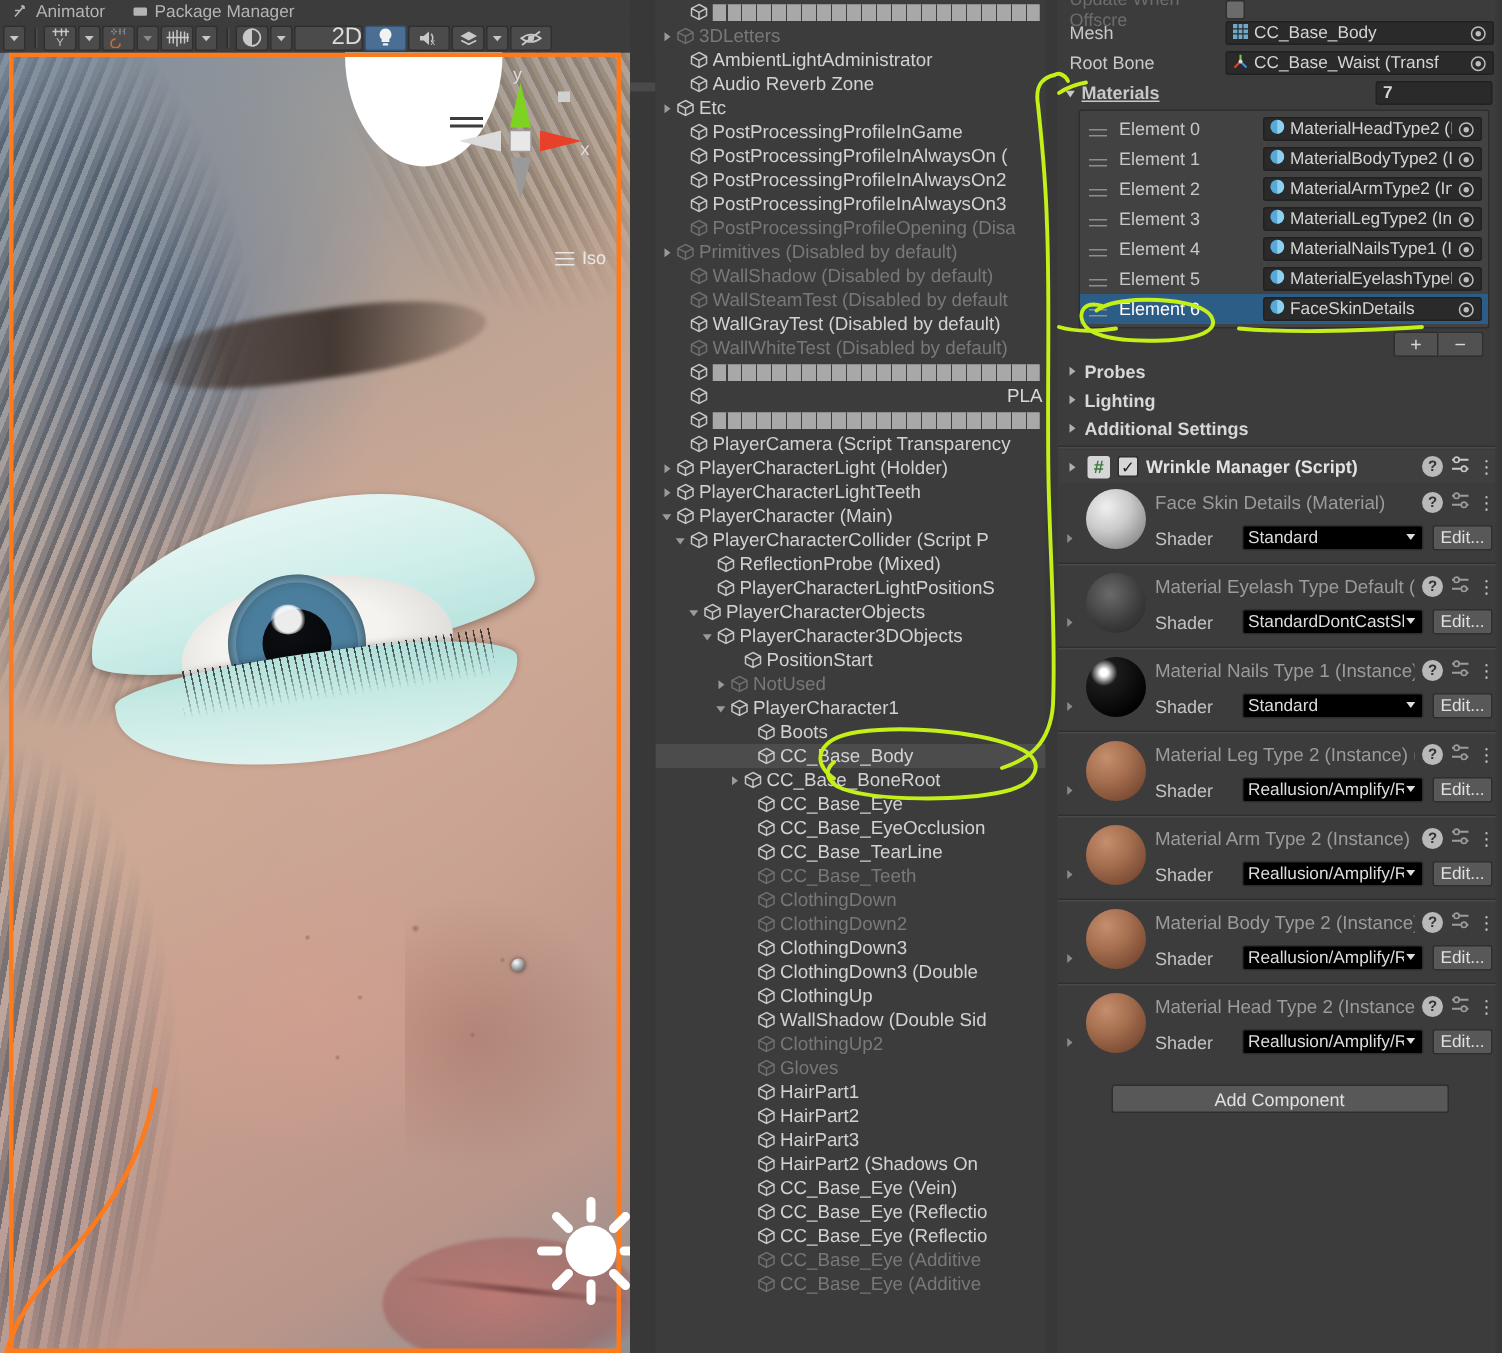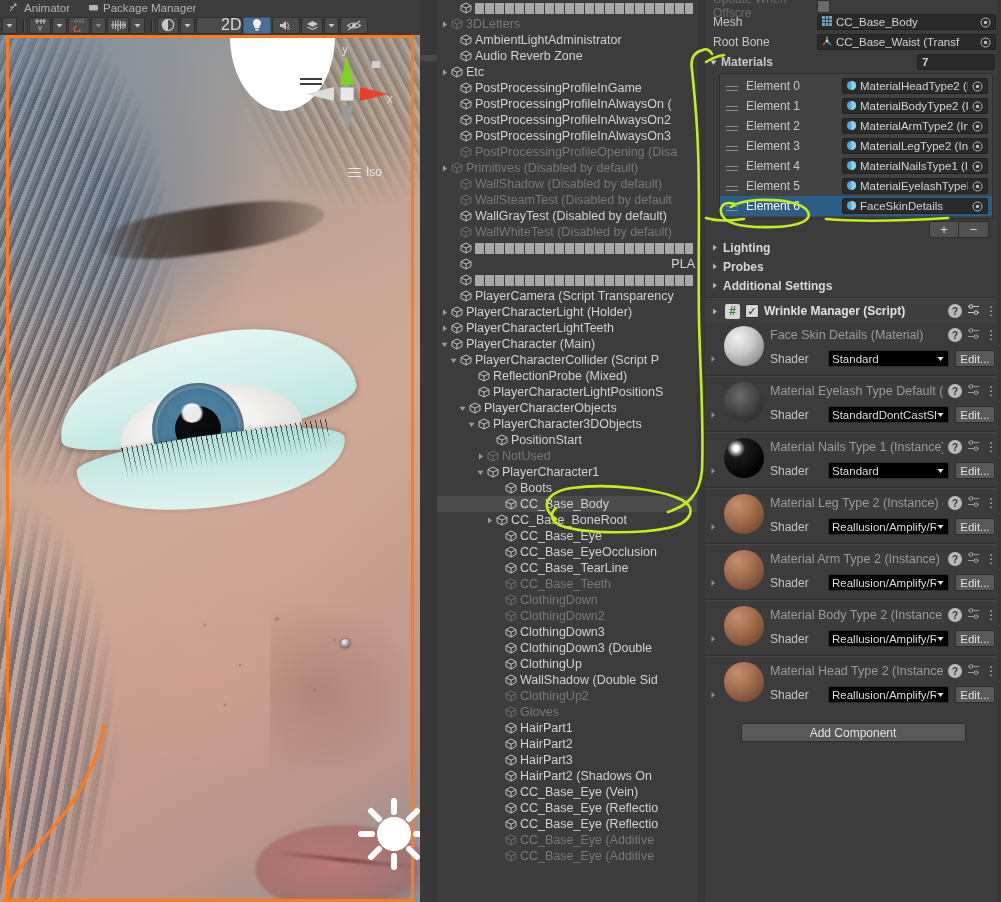--- a/index.html
+++ b/index.html
@@ -144,21 +144,21 @@
   }
   .scene-outline{
     position:absolute; left:6px; top:0px; width:408px; height:867px;
     border:3px solid #ff7a1a; pointer-events:none;
   }
   .scene-outline-curve{
     position:absolute; left:0; top:690px; width:150px; height:180px; pointer-events:none;
   }
   
   .gizmo{ position:absolute; right:26px; top:12px; width:96px; height:110px; }
-  .iso-label{ position:absolute; right:38px; top:130px; color:#e8e8e8; font-size:12px; display:flex; align-items:center; gap:5px;}
+  .iso-label{ position:absolute; right:16px; top:130px; color:#e8e8e8; font-size:12px; display:flex; align-items:center; gap:5px;}
   .burger{ display:inline-block; width:13px; }
   .burger i{ display:block; height:1.5px; background:#e8e8e8; margin:2.5px 0; border-radius:1px;}
   .light-circle{
     position:absolute; left:230px; top:-6px; width:105px; height:82px;
     background:#ffffff; border-radius:0 0 55% 55% / 0 0 100% 100%;
   }
   .eq-lines{ position:absolute; left:300px; top:40px; width:22px;}
   .eq-lines i{ display:block; height:2px; background:#3d3d3d; margin:3px 0;}
   .sun-gizmo{ position:absolute; left:355px; top:760px; width:78px; height:78px;}
 
@@ -200,21 +200,21 @@
   .ilabel{ color:#c8c8c8; width:100px; flex:0 0 auto; }
   .ifield{
     flex:1; height:16px; background:#2a2a2a; border:1px solid #212121; border-radius:2px;
     display:flex; align-items:center; gap:3px; padding:0 3px; color:#d4d4d4; overflow:hidden;
     font-size:11.5px;
   }
   .ifield .objname{ overflow:hidden; white-space:nowrap; flex:1;}
   .picker{ width:13px; flex:0 0 13px; display:flex; align-items:center; justify-content:center;}
   .checkbox{ width:13px;height:13px;background:#6b6b6b;border:1px solid #303030;border-radius:2px;}
   .foldout{ display:flex; align-items:center; height:20px; padding-left:3px; gap:2px; font-weight:bold; color:#d8d8d8;}
-  .foldout .ilabel{font-weight:bold;}
+  .foldout .ilabel{font-weight:bold;text-decoration:underline;}
   .sizebox{ width:78px; height:16px; background:#2a2a2a;border:1px solid #212121;border-radius:2px;
     color:#d4d4d4; display:flex;align-items:center; padding-left:4px; margin-right:6px; font-size:11.5px;}
   .matlist{ margin:1px 8px 0 14px; background:#424242; border:1px solid #2e2e2e; border-radius:2px; padding:2px 0;}
   .matrow{ display:flex; align-items:center; height:20px; padding:0 4px 0 2px; gap:4px;}
   .matrow.sel{ background:#2c5d87;}
   .grip{ width:20px; flex:0 0 20px; display:flex; align-items:center; justify-content:center;}
   .grip i{ display:block; width:12px; height:1px; background:#8e8e8e; box-shadow:0 4px 0 #8e8e8e;}
   .matname{ width:92px; flex:0 0 92px; color:#c8c8c8;}
   .matrow.sel .matname{ color:#ffffff;}
   .plusminus{ display:flex; justify-content:flex-end; padding:2px 12px 0 0; gap:0;}
@@ -1391,29 +1391,29 @@
       <span class="pmbtn l">+</span>
       <span class="pmbtn r">−</span>
     </div>
 
     <div class="collapse">
       <span class="tri">
         <svg width="9" height="9" viewBox="0 0 9 9">
             <path d="M3 1.5 L7 4.5 L3 7.5z" fill="#b0b0b0"></path>
           </svg>
       </span>
-      <span>Lighting</span>
+      <span>Probes</span>
     </div>
     <div class="collapse">
       <span class="tri">
         <svg width="9" height="9" viewBox="0 0 9 9">
             <path d="M3 1.5 L7 4.5 L3 7.5z" fill="#b0b0b0"></path>
           </svg>
       </span>
-      <span>Probes</span>
+      <span>Lighting</span>
     </div>
     <div class="collapse">
       <span class="tri">
         <svg width="9" height="9" viewBox="0 0 9 9">
             <path d="M3 1.5 L7 4.5 L3 7.5z" fill="#b0b0b0"></path>
           </svg>
       </span>
       <span>Additional Settings</span>
     </div>
 

